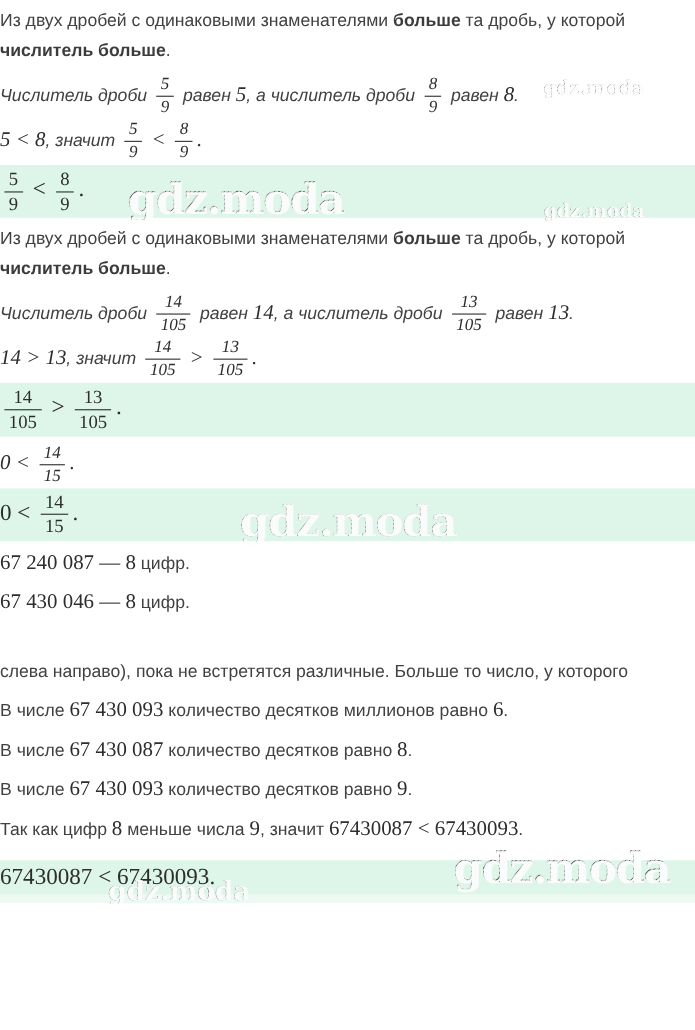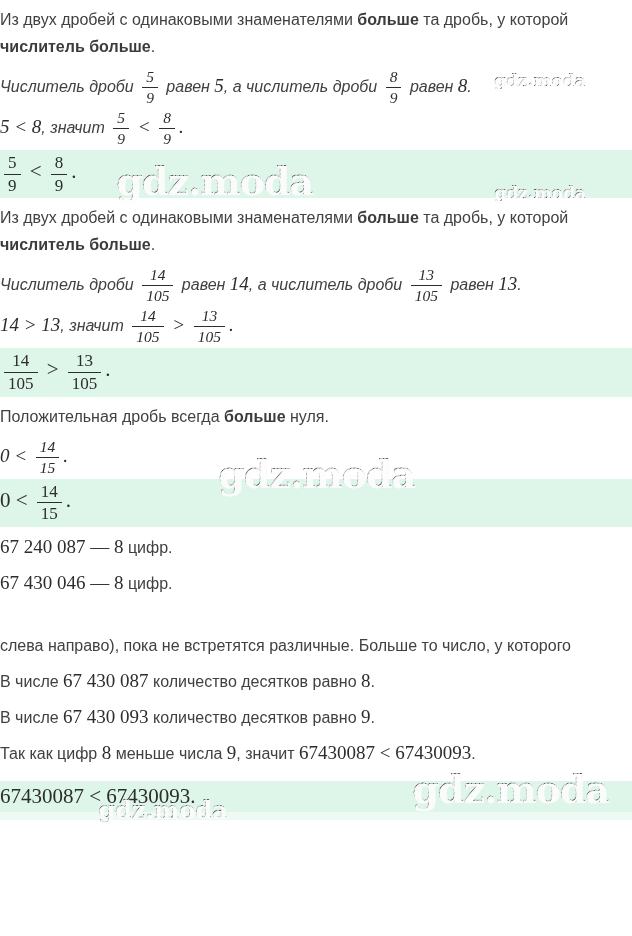--- a/index.html
+++ b/index.html
@@ -58,26 +58,26 @@
 <div id="page">
   <div id="content">
       <div class="p"><span class="seg-text">Из двух дробей с одинаковыми знаменателями </span><span class="seg-bold">больше</span><span class="seg-text"> та дробь, у которой</span><br><span class="seg-bold">числитель больше</span><span class="seg-text">.</span></div>
       <div class="p has-frac"><span class="seg-text">Числитель дроби </span><span class="frac"><span class="fnum">5</span><span class="fden">9</span></span><span class="seg-text"> равен </span><span class="seg-math">5</span><span class="seg-text">, а числитель дроби </span><span class="frac"><span class="fnum">8</span><span class="fden">9</span></span><span class="seg-text"> равен </span><span class="seg-math">8</span><span class="seg-text">.</span></div>
       <div class="p has-frac"><span class="seg-math">5 &lt; 8</span><span class="seg-text">, значит </span><span class="frac"><span class="fnum">5</span><span class="fden">9</span></span><span class="seg-math"> &lt; </span><span class="frac"><span class="fnum">8</span><span class="fden">9</span></span><span class="seg-math">.</span></div>
       <div class="hl"><span class="frac"><span class="fnum">5</span><span class="fden">9</span></span><span class="seg-math"> &lt; </span><span class="frac"><span class="fnum">8</span><span class="fden">9</span></span><span class="seg-math">.</span></div>
       <div class="p"><span class="seg-text">Из двух дробей с одинаковыми знаменателями </span><span class="seg-bold">больше</span><span class="seg-text"> та дробь, у которой</span><br><span class="seg-bold">числитель больше</span><span class="seg-text">.</span></div>
       <div class="p has-frac"><span class="seg-text">Числитель дроби </span><span class="frac"><span class="fnum">14</span><span class="fden">105</span></span><span class="seg-text"> равен </span><span class="seg-math">14</span><span class="seg-text">, а числитель дроби </span><span class="frac"><span class="fnum">13</span><span class="fden">105</span></span><span class="seg-text"> равен </span><span class="seg-math">13</span><span class="seg-text">.</span></div>
       <div class="p has-frac"><span class="seg-math">14 &gt; 13</span><span class="seg-text">, значит </span><span class="frac"><span class="fnum">14</span><span class="fden">105</span></span><span class="seg-math"> &gt; </span><span class="frac"><span class="fnum">13</span><span class="fden">105</span></span><span class="seg-math">.</span></div>
       <div class="hl"><span class="frac"><span class="fnum">14</span><span class="fden">105</span></span><span class="seg-math"> &gt; </span><span class="frac"><span class="fnum">13</span><span class="fden">105</span></span><span class="seg-math">.</span></div>
-      <div class="p"><span class="seg-text">Положительная дробь всегда </span><span class="seg-bold">больше</span><span class="seg-text"> нуля.</span></div>
       <div class="p has-frac"><span class="seg-math">0 &lt; </span><span class="frac"><span class="fnum">14</span><span class="fden">15</span></span><span class="seg-math">.</span></div>
       <div class="hl"><span class="seg-math">0 &lt; </span><span class="frac"><span class="fnum">14</span><span class="fden">15</span></span><span class="seg-math">.</span></div>
       <div class="p"><span class="seg-math">67 240 087 — 8</span><span class="seg-text"> цифр.</span></div>
       <div class="p"><span class="seg-math">67 430 046 — 8</span><span class="seg-text"> цифр.</span></div>
       <div class="p"><br><span class="seg-text">слева направо), пока не встретятся различные. Больше то число, у которого</span><br></div>
+      <div class="p"><span class="seg-text">В числе </span><span class="seg-math">67 430 093</span><span class="seg-text"> количество десятков миллионов равно </span><span class="seg-math">6</span><span class="seg-text">.</span></div>
       <div class="p"><span class="seg-text">В числе </span><span class="seg-math">67 430 087</span><span class="seg-text"> количество десятков равно </span><span class="seg-math">8</span><span class="seg-text">.</span></div>
       <div class="p"><span class="seg-text">В числе </span><span class="seg-math">67 430 093</span><span class="seg-text"> количество десятков равно </span><span class="seg-math">9</span><span class="seg-text">.</span></div>
       <div class="p"><span class="seg-text">Так как цифр </span><span class="seg-math">8</span><span class="seg-text"> меньше числа </span><span class="seg-math">9</span><span class="seg-text">, значит </span><span class="seg-math">67430087 &lt; 67430093</span><span class="seg-text">.</span></div>
       <div class="hl"><span class="seg-math">67430087 &lt; 67430093.</span></div>
     </div>
 
   <div class="wm wm-1">gdz.moda</div>
   <div class="wm wm-2">gdz.moda</div>
   <div class="wm wm-3">gdz.moda</div>
   <div class="wm wm-4">gdz.moda</div>

